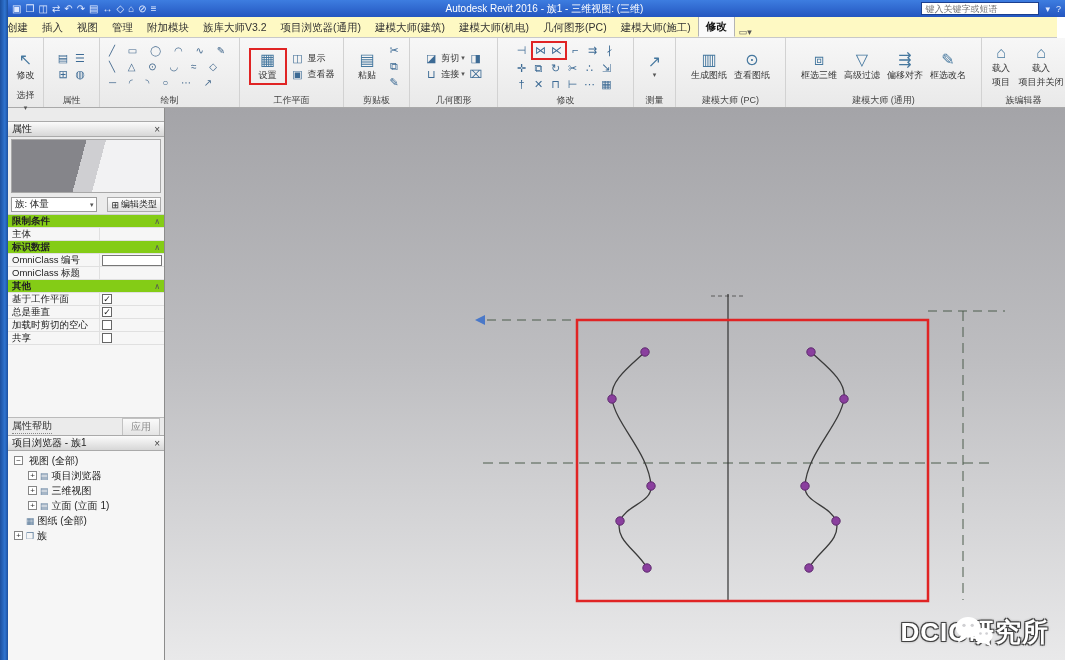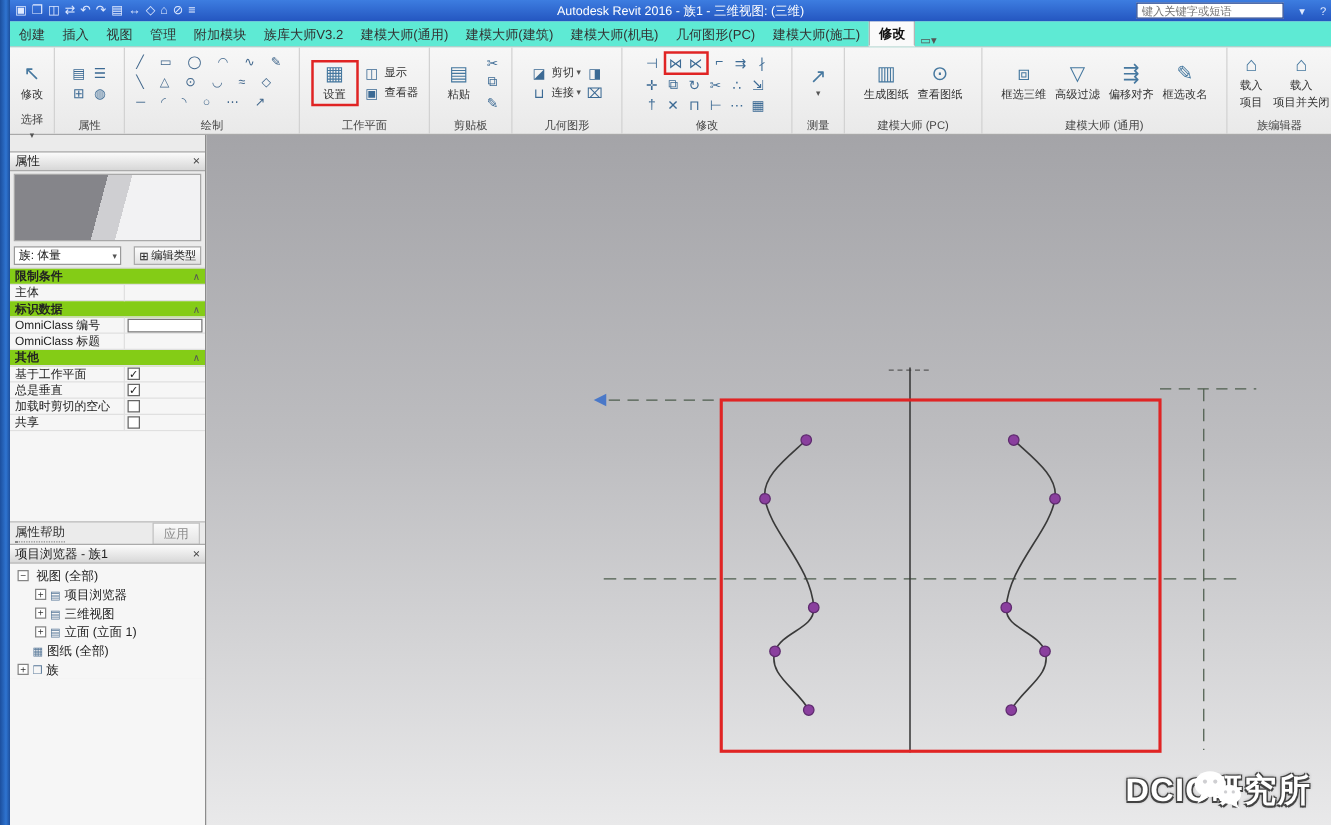--- a/index.html
+++ b/index.html
@@ -10,26 +10,26 @@
   .left-strip { position:absolute; left:0; top:0; width:8px; height:660px;
     background:linear-gradient(90deg,#1c4f9e,#2f74d0 60%,#1c4f9e); z-index:6; }
 
   
   .titlebar { position:absolute; left:8px; top:0; width:1057px; height:17px;
     background:linear-gradient(180deg,#3d7de0,#2456c0); color:#eaf1ff; display:flex; align-items:center;
     font-size:10px; padding:0 4px; z-index:5; }
   .qat { display:flex; gap:4px; align-items:center; }
   .qat span { font-size:10px; line-height:10px; color:#dfe9ff; }
   .tb-title { position:absolute; left:16px; right:0; text-align:center; font-size:10px; color:#ffffff; pointer-events:none; }
-  .tb-search { margin-left:auto; display:flex; align-items:center; gap:12px; z-index:2; }
+  .tb-search { margin-left:auto; display:flex; align-items:center; gap:6px; z-index:2; }
   .tb-search input { width:118px; height:13px; border:1px solid #1b3f8f; font-size:9px; padding:0 3px; background:#fff; color:#333; }
   .tb-search .sic-sm { color:#dfe9ff; font-size:9px; }
 
   
-  .tabrow { position:absolute; left:8px; top:17px; width:1057px; height:21px; background:#5eead4;
+  .tabrow { position:absolute; left:0; top:17px; width:1057px; height:21px; background:#fef9c3;
     border-bottom:1px solid #c8c8c8; display:flex; align-items:flex-end; font-size:10.5px; color:#333; z-index:4; }
   .tab { padding:3px 7px 2px 7px; white-space:nowrap; cursor:default; }
   .tab.active { background:#fafafa; border:1px solid #b4b4b4; border-bottom:1px solid #fafafa; font-weight:bold; color:#111; }
   .tab-extra { margin-left:4px; font-size:9px; color:#555; }
 
   
   .ribbon { position:absolute; left:8px; top:38px; width:1057px; height:70px;
     background:linear-gradient(180deg,#f7f7f7,#e9e9e9); border-bottom:1px solid #a9a9a9; display:flex; z-index:4; }
   .panel { height:100%; display:flex; flex-direction:column; border-right:1px solid #d2d2d2; flex:0 0 auto; }
   .pbody { flex:1; display:flex; align-items:center; justify-content:center; gap:3px; padding:2px 3px; overflow:hidden; }
@@ -121,21 +121,21 @@
     </div>
   </div>
 
   <div class="tabrow">
     <span class="tab">创建</span>
     <span class="tab">插入</span>
     <span class="tab">视图</span>
     <span class="tab">管理</span>
     <span class="tab">附加模块</span>
     <span class="tab">族库大师V3.2</span>
-    <span class="tab">建模大师(通用)</span>
+    <span class="tab">项目浏览器(通用)</span>
     <span class="tab">建模大师(建筑)</span>
     <span class="tab">建模大师(机电)</span>
     <span class="tab">几何图形(PC)</span>
     <span class="tab">建模大师(施工)</span>
     <span class="tab active">修改</span>
     <span class="tab-extra">▭▾</span>
   </div>
 
   <div class="ribbon">
 

